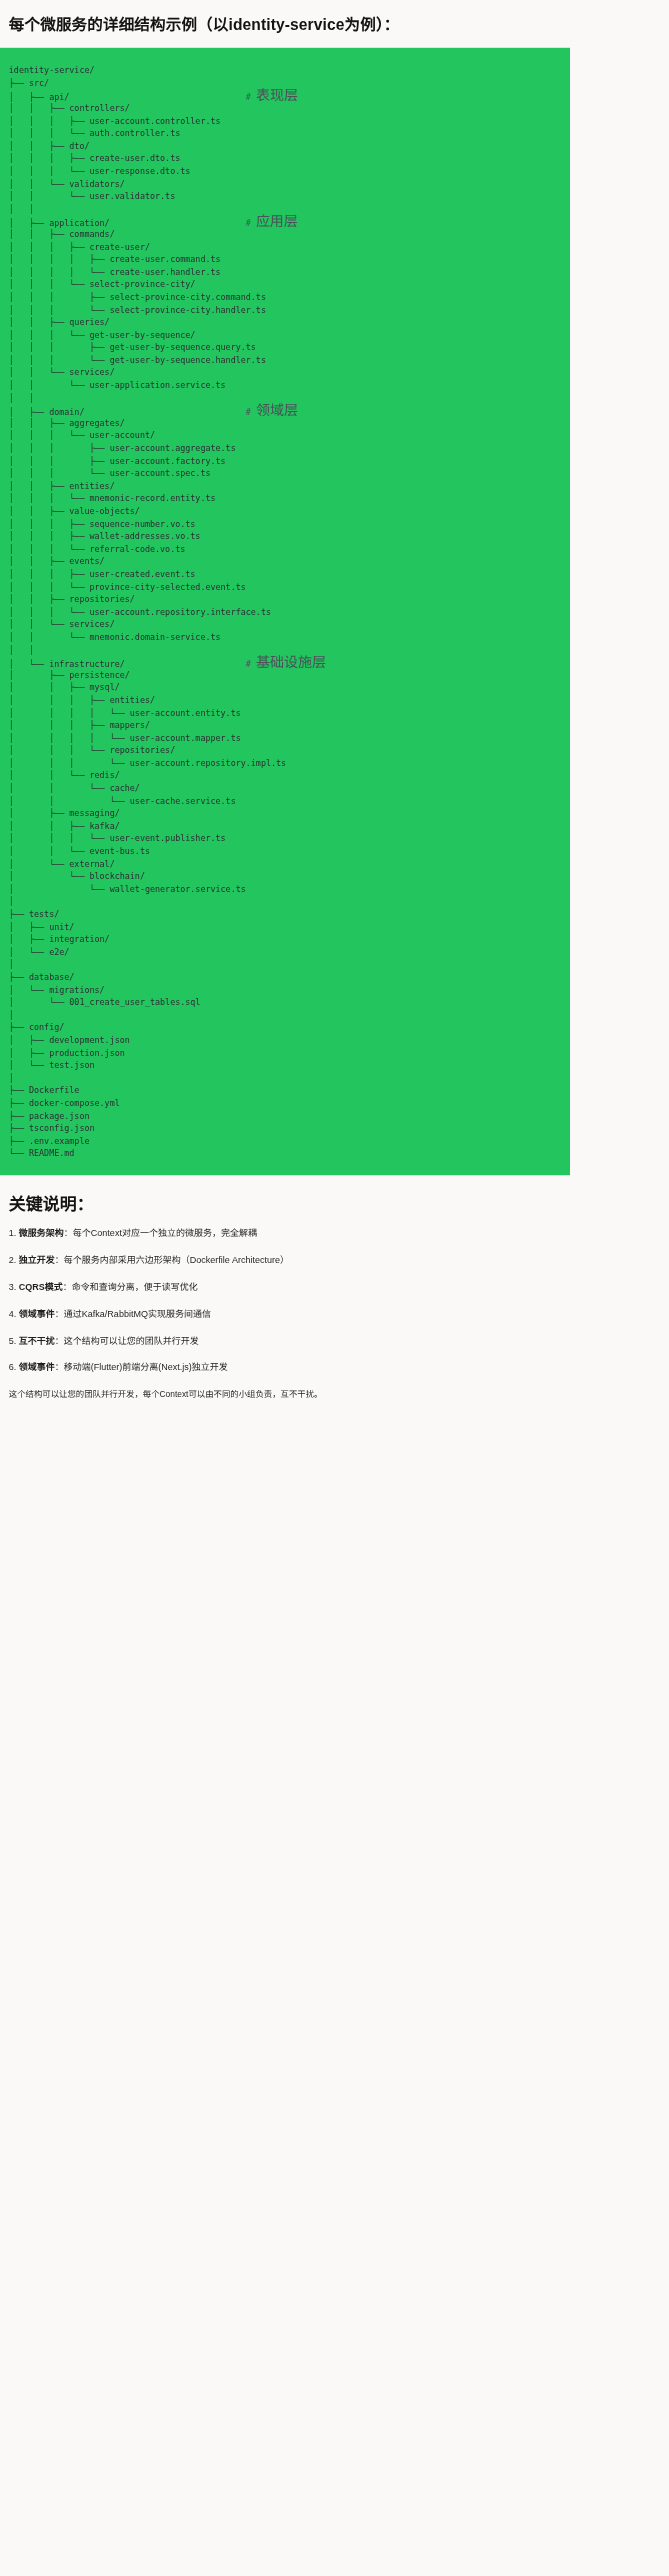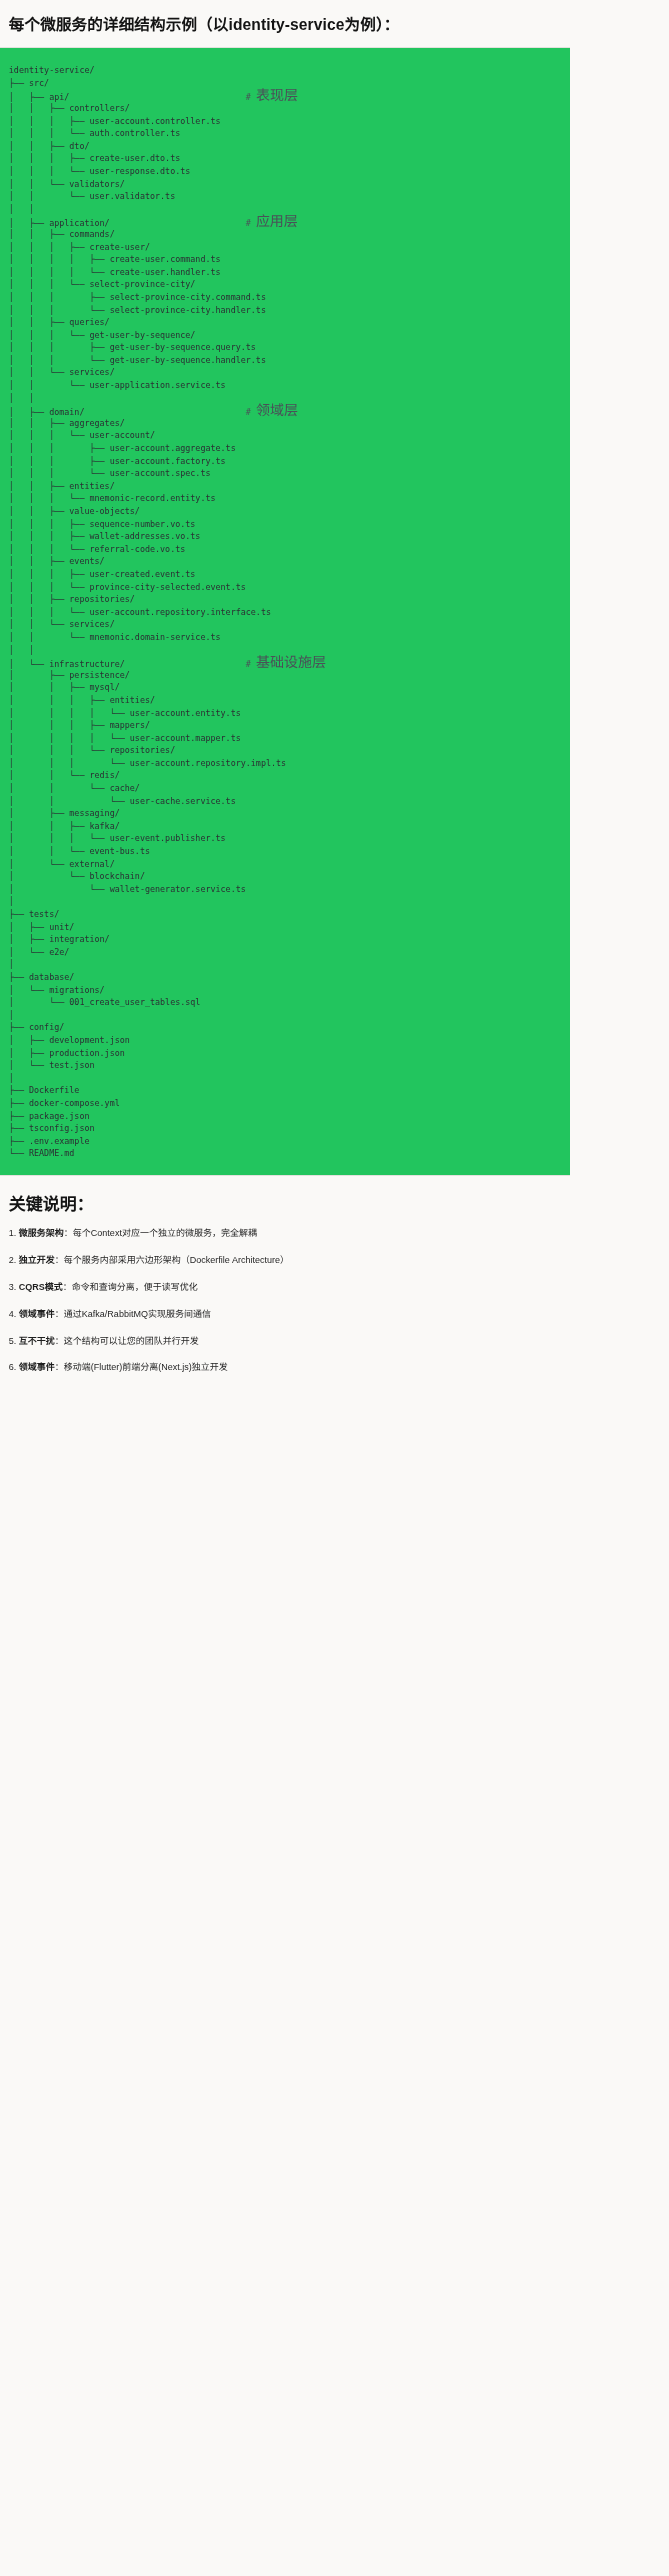--- a/index.html
+++ b/index.html
@@ -127,16 +127,17 @@
 
     <ol class="note-list" id="note-list">
         <li><span class="note-term">微服务架构</span><span class="note-sep">：</span><span class="note-desc">每个Context对应一个独立的微服务，完全解耦</span></li>
         <li><span class="note-term">独立开发</span><span class="note-sep">：</span><span class="note-desc">每个服务内部采用六边形架构（Dockerfile Architecture）</span></li>
         <li><span class="note-term">CQRS模式</span><span class="note-sep">：</span><span class="note-desc">命令和查询分离，便于读写优化</span></li>
         <li><span class="note-term">领域事件</span><span class="note-sep">：</span><span class="note-desc">通过Kafka/RabbitMQ实现服务间通信</span></li>
         <li><span class="note-term">互不干扰</span><span class="note-sep">：</span><span class="note-desc">这个结构可以让您的团队并行开发</span></li>
         <li><span class="note-term">领域事件</span><span class="note-sep">：</span><span class="note-desc">移动端(Flutter)前端分离(Next.js)独立开发</span></li>
       </ol>
 
+    <p class="closing">这个结构可以让您的团队并行开发，每个Context可以由不同的小组负责，互不干扰。</p>
   </div>
 
 </div>
 
 
 </body></html>

